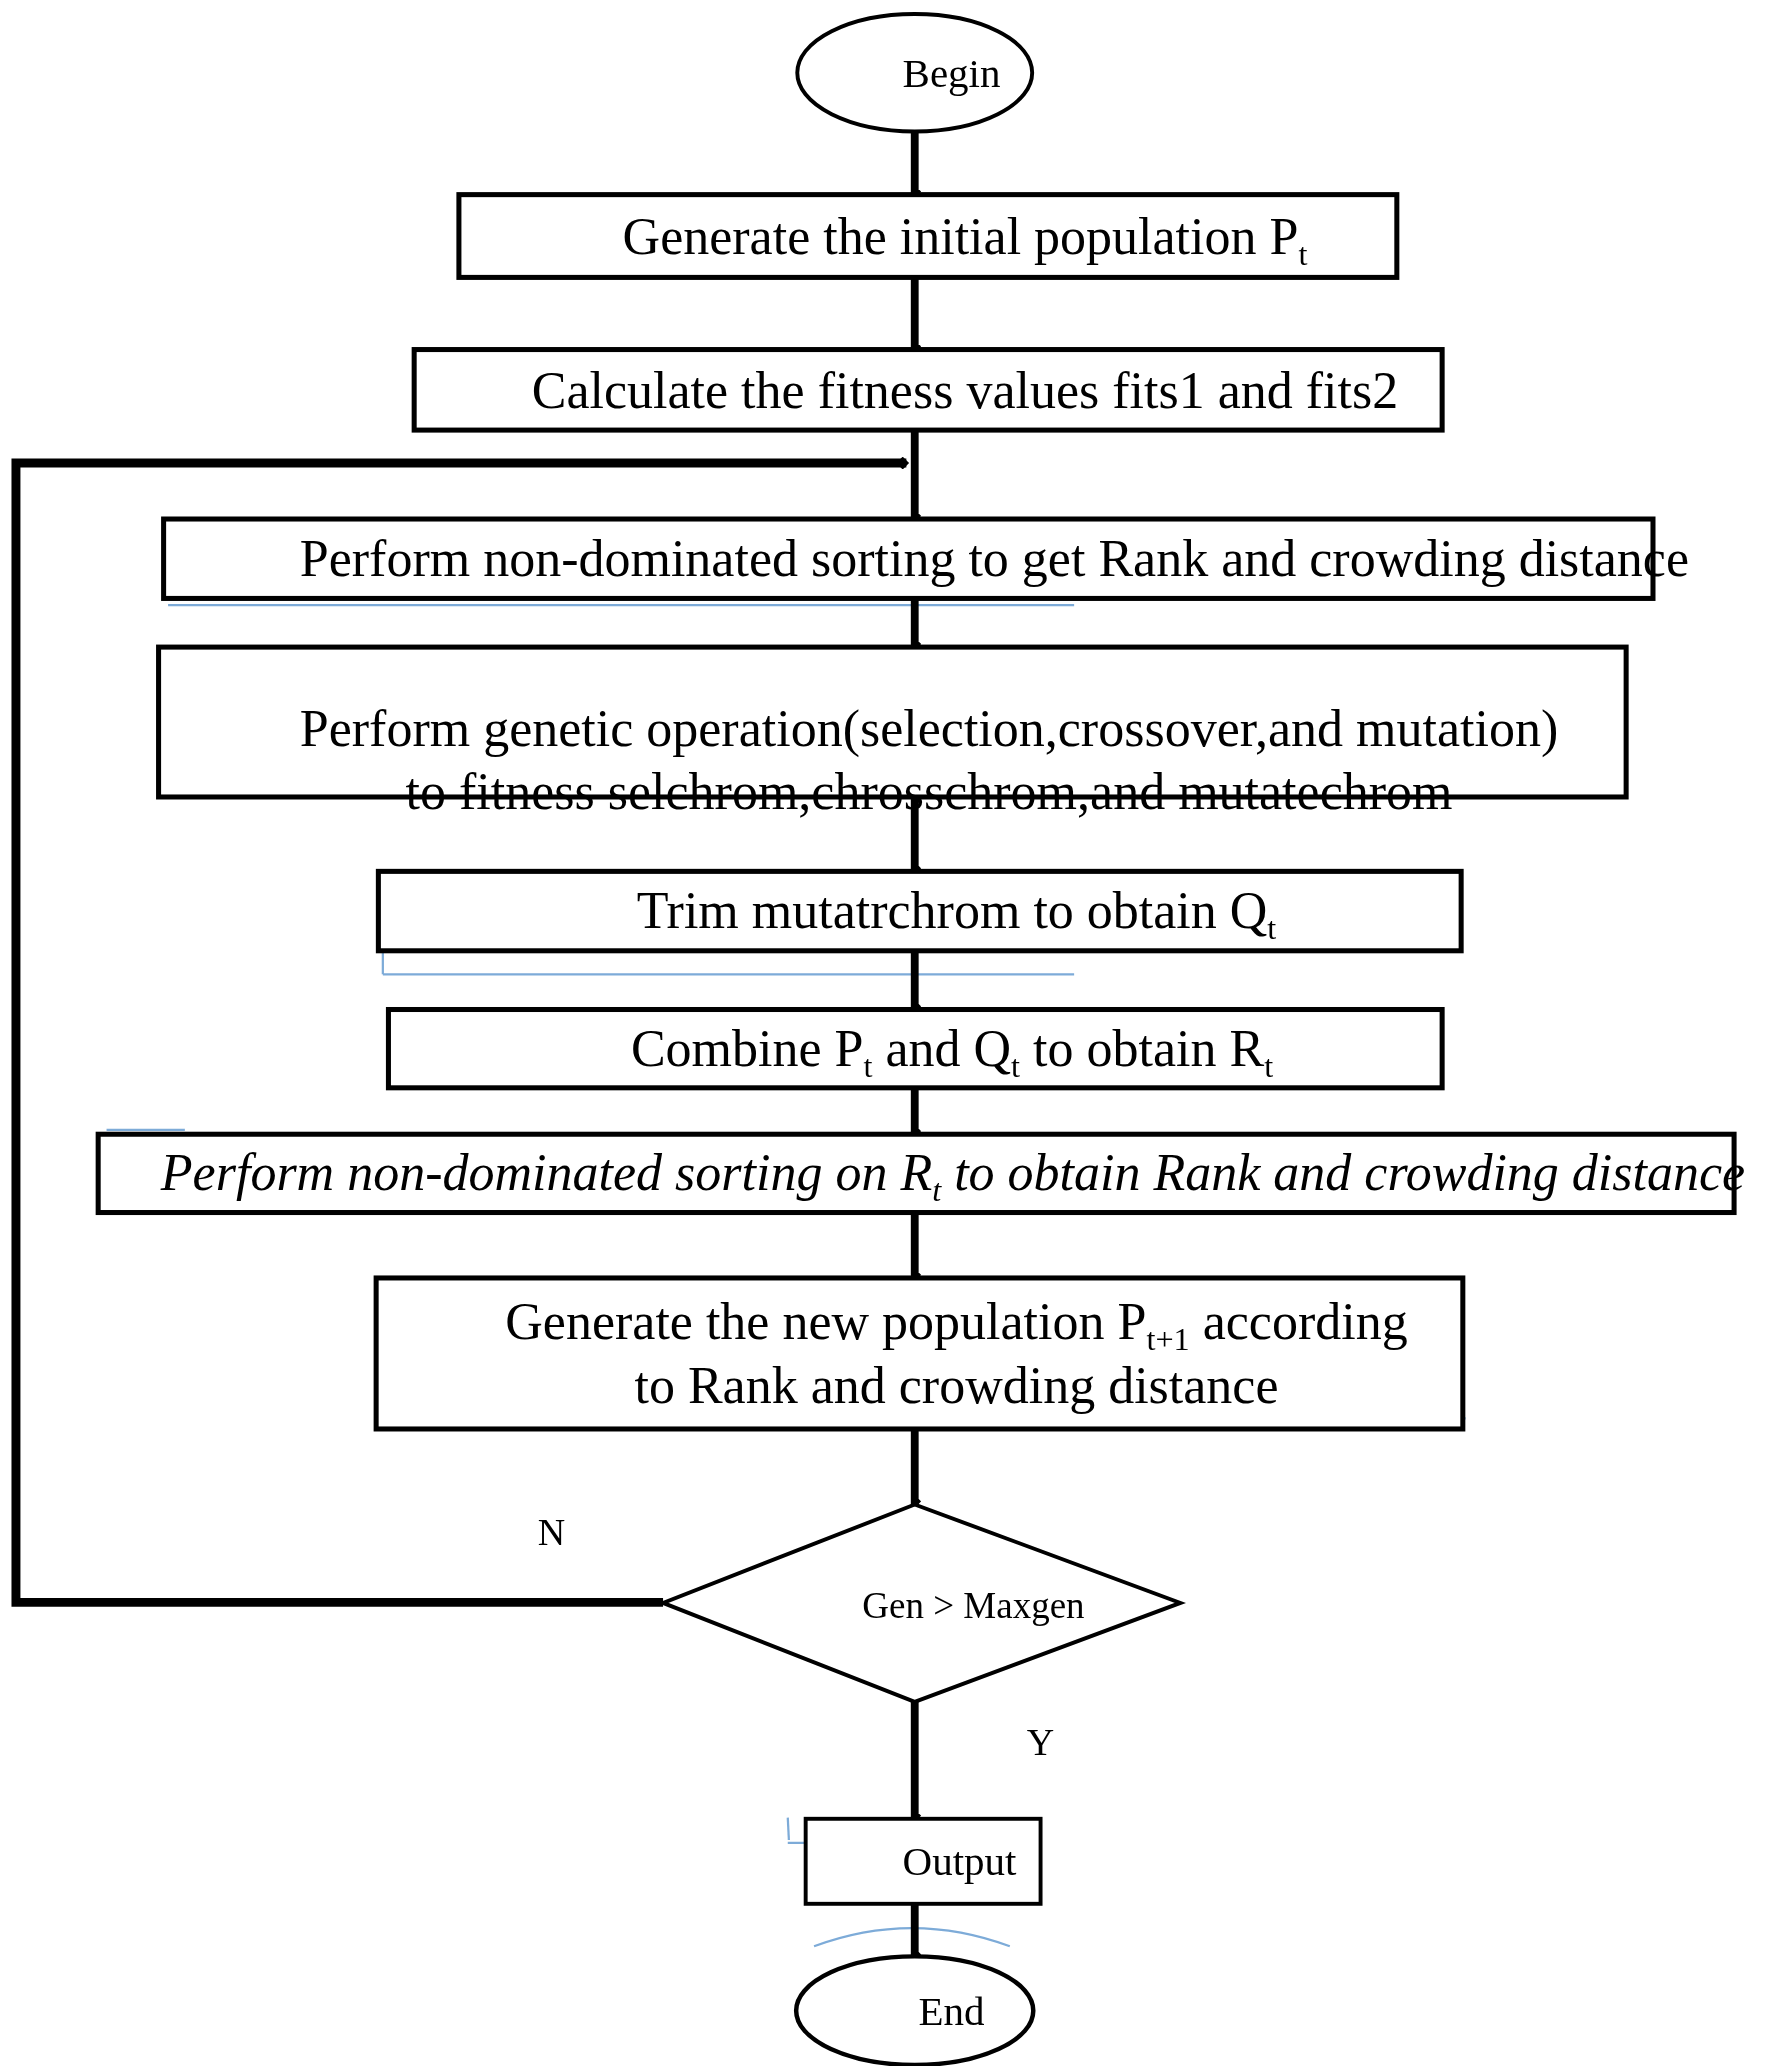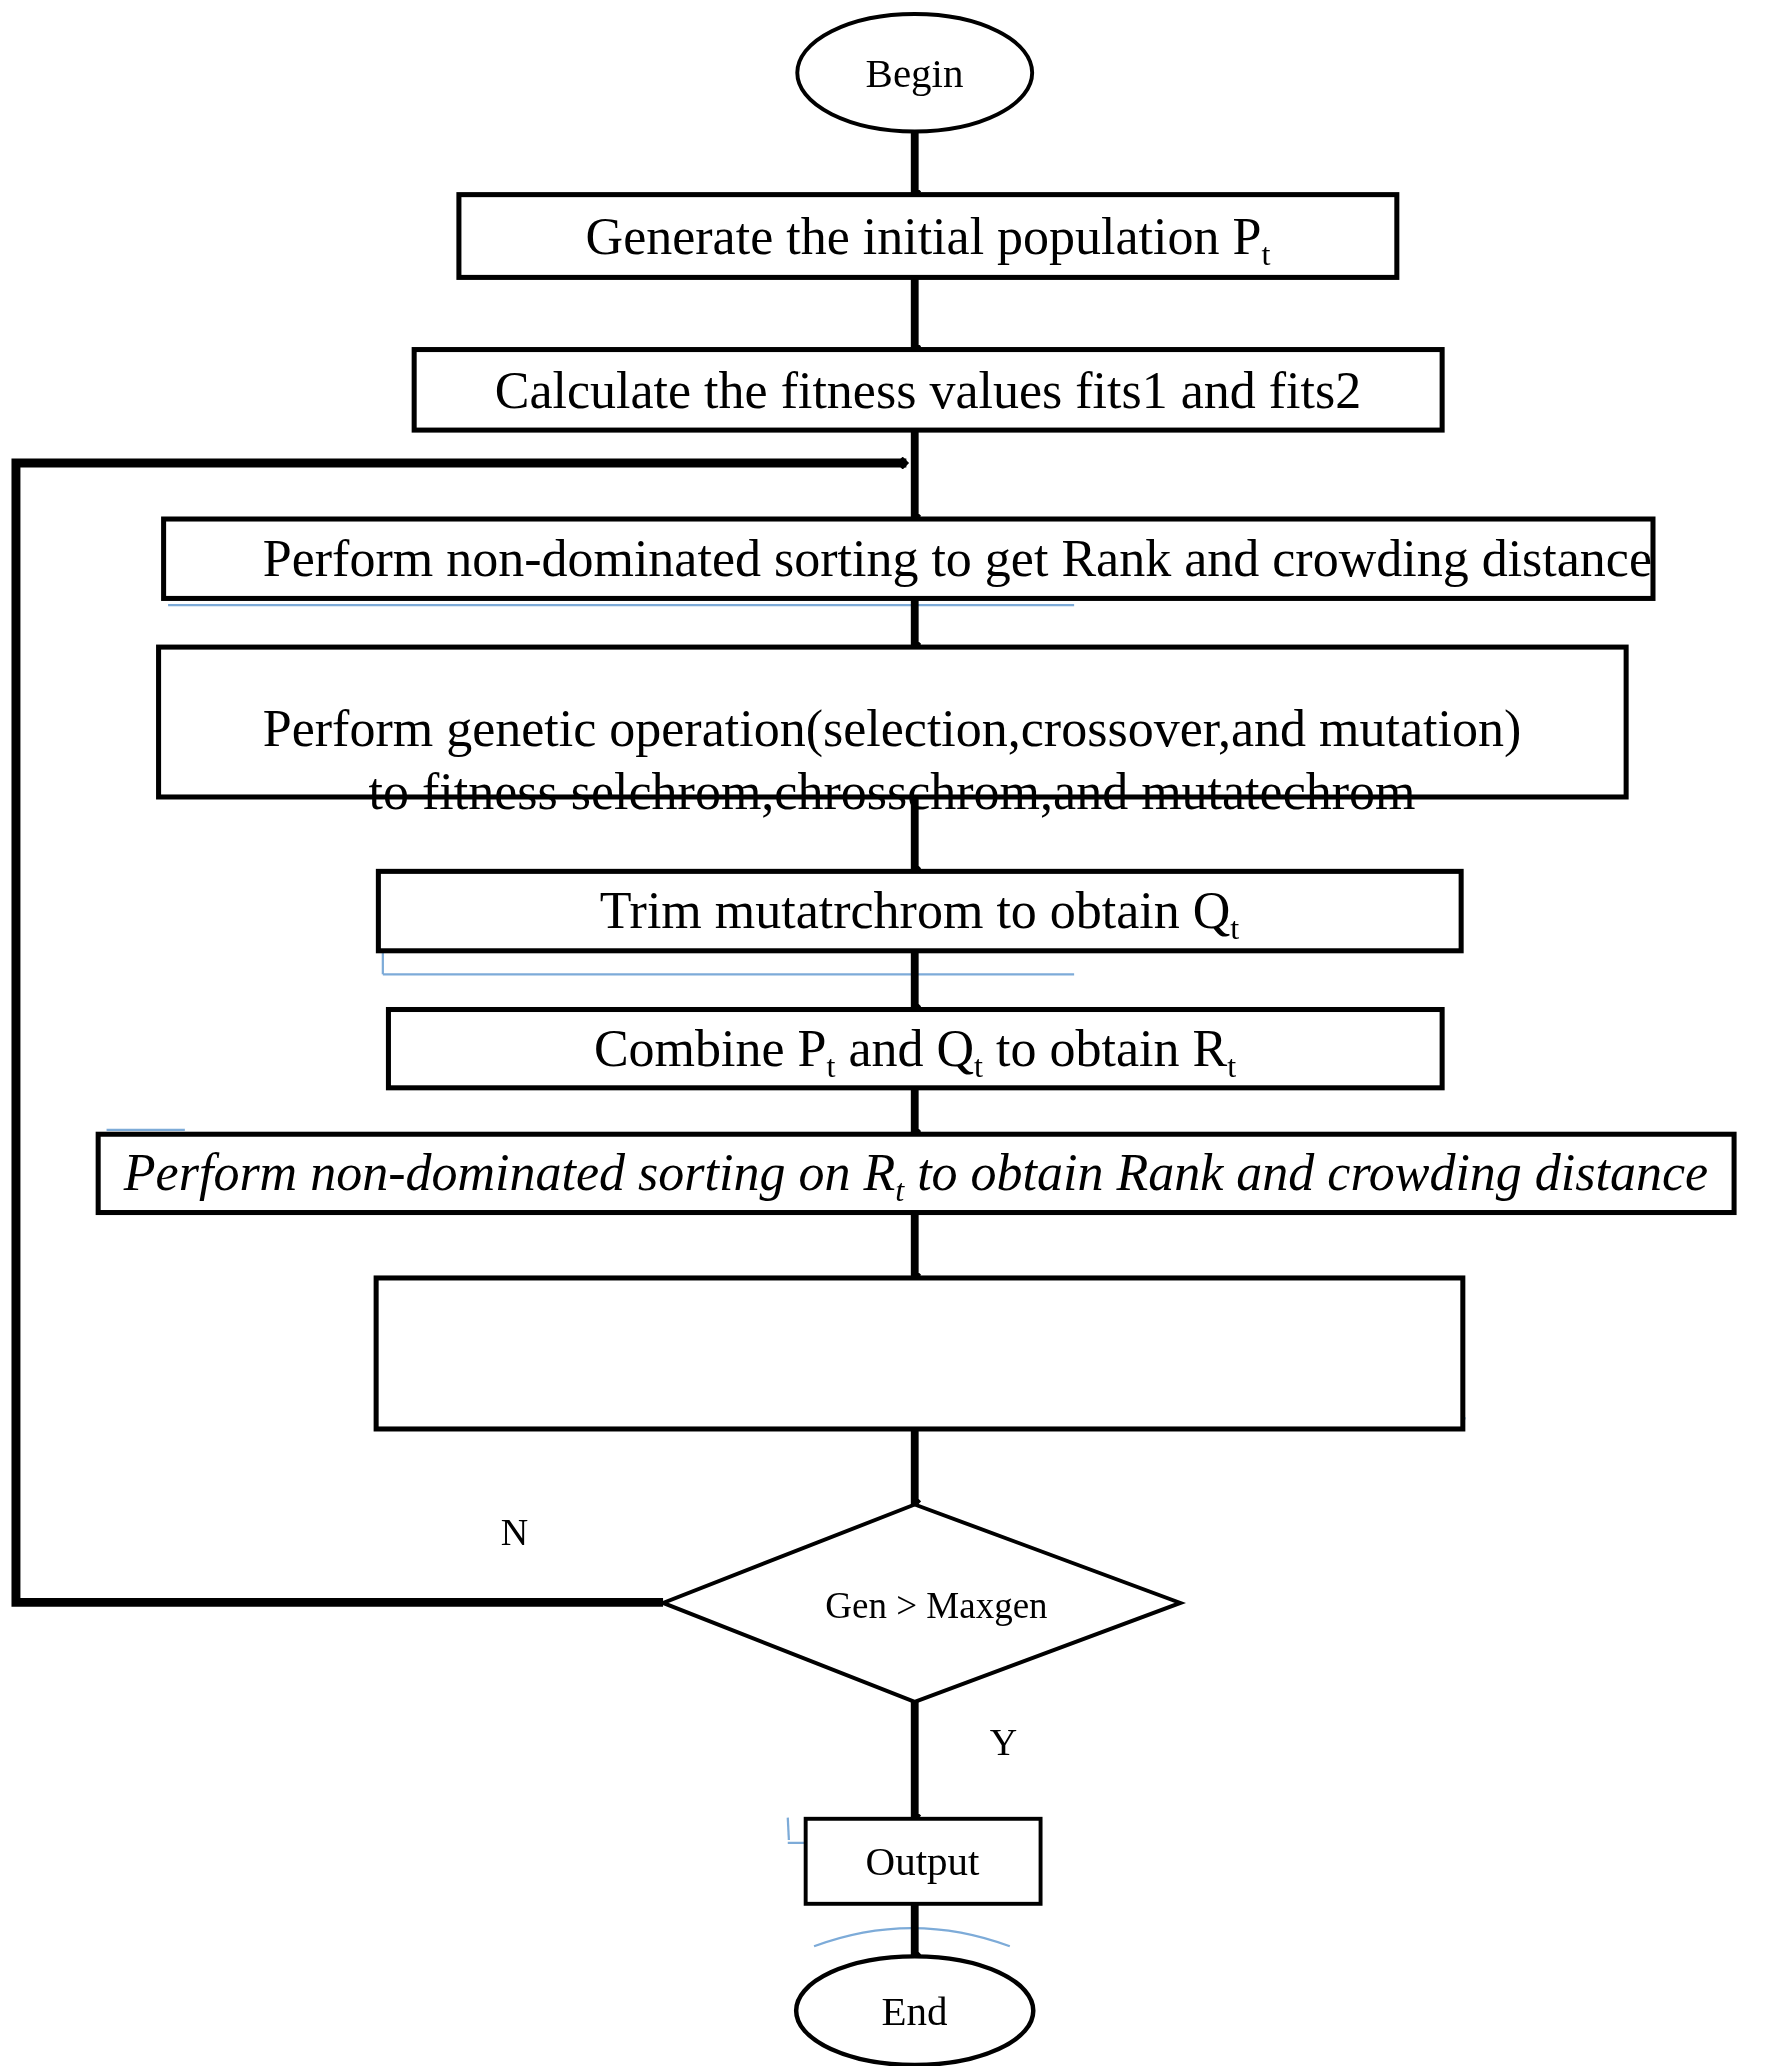--- a/index.html
+++ b/index.html
@@ -28,20 +28,21 @@
   .node-label {
     position: absolute;
     display: flex;
     align-items: center;
     justify-content: center;
     text-align: center;
     color: #000000;
     line-height: 1.22;
     white-space: pre-line;
     pointer-events: none;
+    padding-left: 37px;
   }
   .terminal-label { font-size: 41px; }
   .process-label  { font-size: 52px; }
   .decision-label { font-size: 37px; align-items: flex-end; }
   .branch-label   { font-size: 38px; }
   .sub {
     font-size: 0.62em;
     vertical-align: sub;
     line-height: 0;
   }
@@ -154,20 +155,24 @@
   </div>
 
   <div class="node-label process-label" style="left:388px; top:1010px; width:1054px; height:78px;">
     <span><span>Combine P</span><span class="sub">t</span><span> and Q</span><span class="sub">t</span><span> to obtain R</span><span class="sub">t</span></span>
   </div>
 
   <div class="node-label process-label" style="left:98px; top:1134px; width:1636px; height:78px;font-style:italic;">
     <span><span>Perform non-dominated sorting on R</span><span class="sub">t</span><span> to obtain Rank and crowding distance</span></span>
   </div>
 
+  <div class="node-label process-label" style="left:376px; top:1278px; width:1087px; height:151px; flex-direction:column;">
+    <span><span>Generate the new population P</span><span class="sub">t+1</span><span> according</span></span>
+    <span>to Rank and crowding distance</span>
+  </div>
 
   <div class="node-label decision-label" style="left:724px; top:1577px; width:425px; height:51px;">
     <span>Gen &gt; Maxgen</span>
   </div>
 
   <div class="node-label branch-label" style="left:481px; top:1510px; width:67px; height:45px;">
     <span>N</span>
   </div>
 
   <div class="node-label branch-label" style="left:970px; top:1720px; width:67px; height:45px;">

